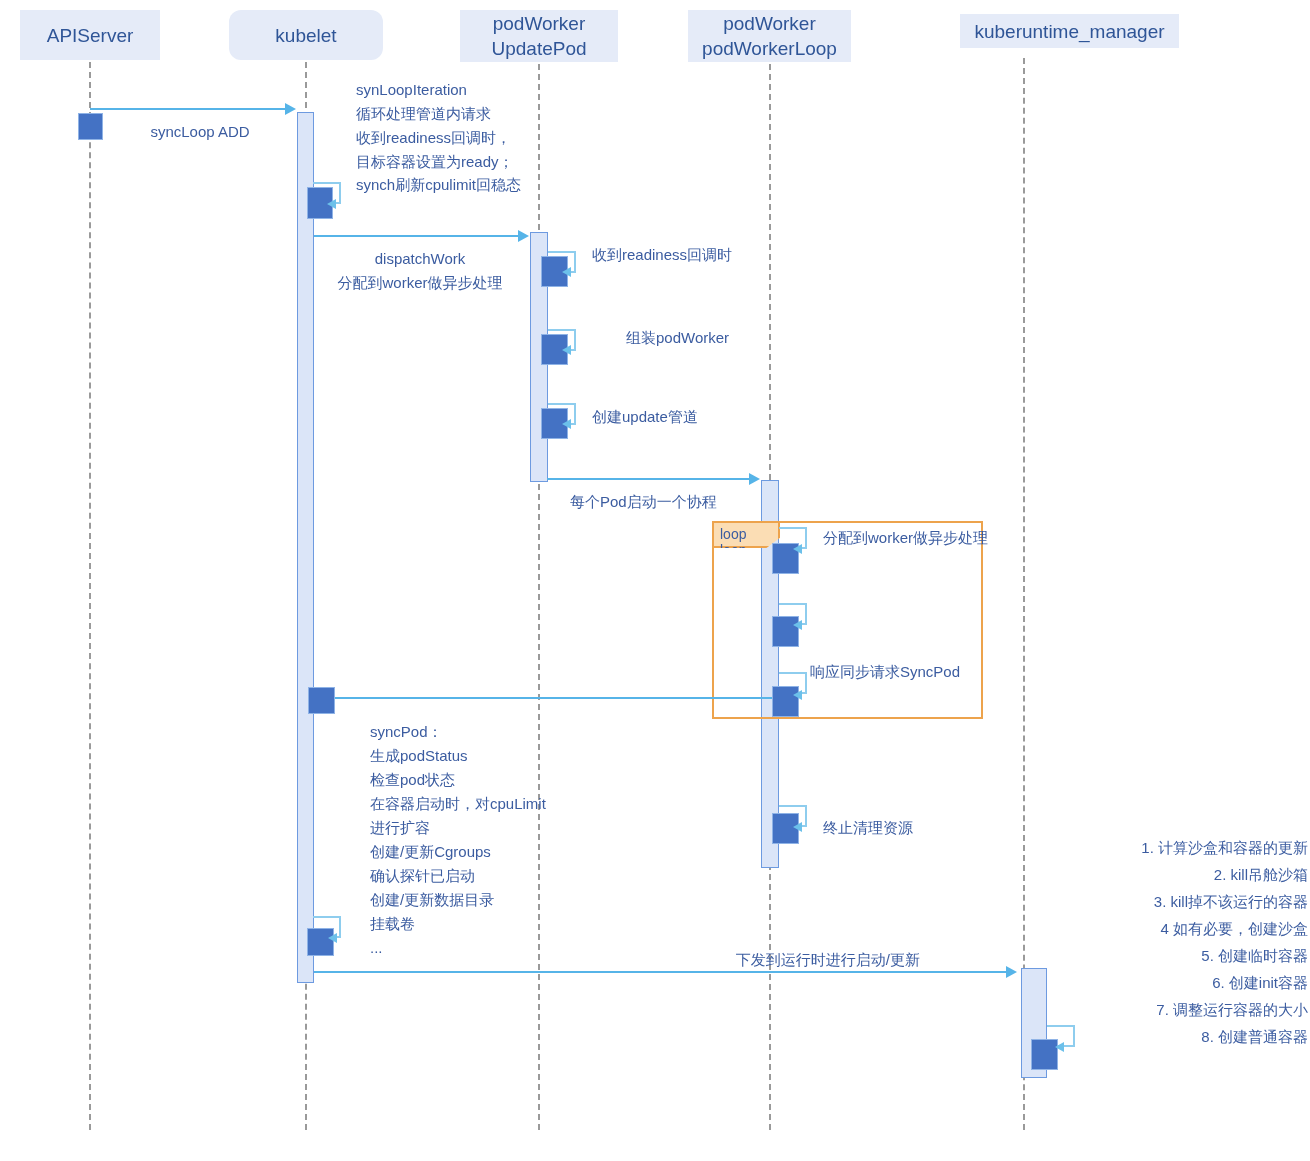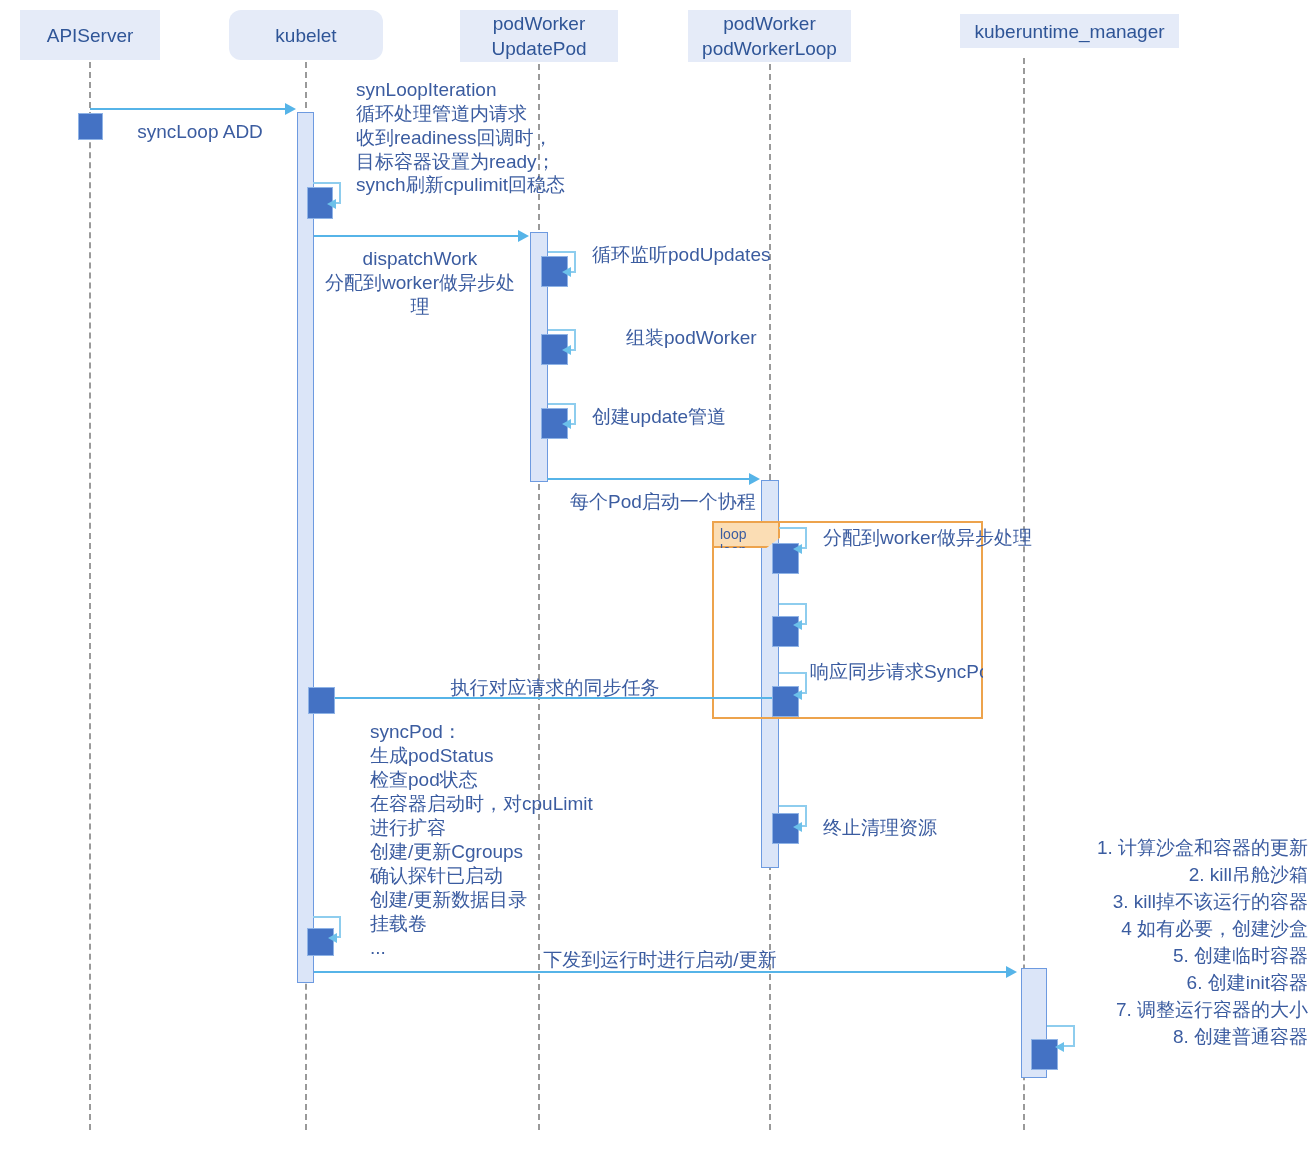--- a/index.html
+++ b/index.html
@@ -85,21 +85,21 @@
     position: absolute;
     border: 2px solid #8ecdee;
     border-left: none;
     box-sizing: border-box;
     background: transparent;
   }
   
   .label {
     position: absolute;
     color: #3b5ca0;
-    font-size: 19px;
+    font-size: 15px;
     line-height: 24px;
     white-space: pre-line;
   }
   .label.center { text-align: center; }
   
   .loopbox {
     position: absolute;
     border: 2px solid #eda34c;
     box-sizing: border-box;
     background: transparent;
@@ -175,21 +175,21 @@
   <div class="label" style="left:356px; top:173px; width:280px;">synch刷新cpulimit回稳态</div>
 
   <div class="msg-line" style="left:314px; top:235px; width:206px;"></div>
   <div class="arrow-right" style="left:518px; top:230px;"></div>
   <div class="label center" style="left:316px; top:247px; width:208px;">dispatchWork
 分配到worker做异步处理</div>
 
   <div class="selfhook" style="left:548px; top:251px; width:28px; height:22px;"></div>
   <div class="selfbox" style="left:541px; top:256px; width:27px; height:31px;"></div>
   <div class="arrow-left-sm" style="left:562px; top:267px;"></div>
-  <div class="label" style="left:592px; top:243px; width:260px;">循环监听podUpdates</div>
+  <div class="label" style="left:592px; top:243px; width:260px;">收到readiness回调时</div>
 
   <div class="selfhook" style="left:548px; top:329px; width:28px; height:22px;"></div>
   <div class="selfbox" style="left:541px; top:334px; width:27px; height:31px;"></div>
   <div class="arrow-left-sm" style="left:562px; top:345px;"></div>
   <div class="label" style="left:592px; top:326px; width:260px;margin-left:34px;">组装podWorker</div>
 
   <div class="selfhook" style="left:548px; top:403px; width:28px; height:22px;"></div>
   <div class="selfbox" style="left:541px; top:408px; width:27px; height:31px;"></div>
   <div class="arrow-left-sm" style="left:562px; top:419px;"></div>
   <div class="label" style="left:592px; top:405px; width:260px;">创建update管道</div>
@@ -215,21 +215,20 @@
   <div class="selfhook" style="left:779px; top:672px; width:28px; height:22px;"></div>
   <div class="selfbox" style="left:772px; top:686px; width:27px; height:31px;"></div>
   <div class="arrow-left-sm" style="left:793px; top:690px;"></div>
   <div class="clipwrap" style="left:810px; top:660px; width:173px; height:26px;">
     <div class="label" style="left:0px; top:0px; width:260px;">响应同步请求SyncPod</div>
   </div>
 
   <div class="msg-line" style="left:326px; top:697px; width:446px;"></div>
   <div class="arrow-left" style="left:322px; top:692px;"></div>
   <div class="selfbox" style="left:308px; top:687px; width:27px; height:27px;"></div>
-  <div class="label center" style="left:395px; top:676px; width:320px;">执行对应请求的同步任务</div>
 
   <div class="label" style="left:359px; top:720px; width:260px;margin-left:11px;">syncPod：
 生成podStatus
 检查pod状态
 在容器启动时，对cpuLimit
 进行扩容
 创建/更新Cgroups
 确认探针已启动
 创建/更新数据目录
 挂载卷
@@ -248,19 +247,19 @@
 6. 创建init容器
 7. 调整运行容器的大小
 8. 创建普通容器</div>
 
   <div class="selfhook" style="left:313px; top:916px; width:28px; height:22px;"></div>
   <div class="selfbox" style="left:307px; top:928px; width:27px; height:28px;"></div>
   <div class="arrow-left-sm" style="left:328px; top:933px;"></div>
 
   <div class="msg-line" style="left:314px; top:971px; width:694px;"></div>
   <div class="arrow-right" style="left:1006px; top:966px;"></div>
-  <div class="label center" style="left:400px; top:948px; width:520px;">下发到运行时进行启动/更新</div>
+  <div class="label center" style="left:400px; top:948px; width:520px;text-align:right;">下发到运行时进行启动/更新</div>
 
   <div class="selfhook" style="left:1047px; top:1025px; width:28px; height:22px;"></div>
   <div class="selfbox" style="left:1031px; top:1039px; width:27px; height:31px;"></div>
   <div class="arrow-left-sm" style="left:1055px; top:1042px;"></div>
 
 </div>
 
 </body></html>

